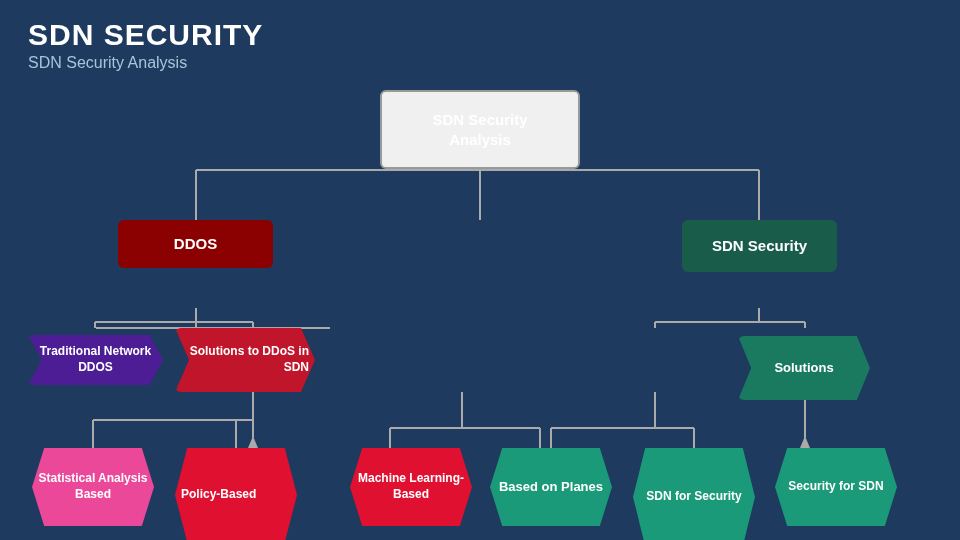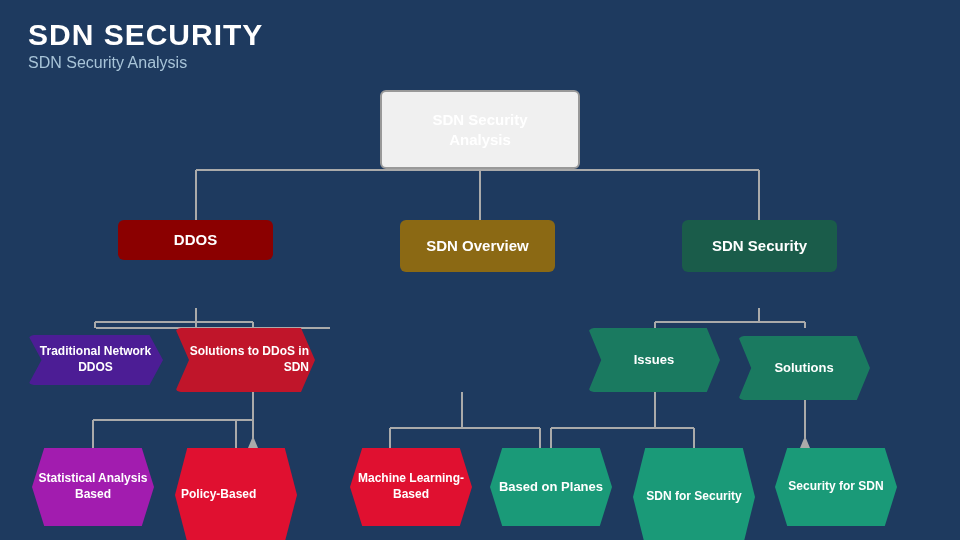--- a/index.html
+++ b/index.html
@@ -77,21 +77,21 @@
       display: flex;
       align-items: center;
       justify-content: center;
       font-size: 15px;
       line-height: 1.3;
     }
 
     .node-ddos {
       background: #8b0000;
       width: 155px;
-      height: 40px;
+      height: 48px;
       top: 140px;
       left: 118px;
     }
 
     .node-sdn-overview {
       background: #8b6914;
       width: 155px;
       height: 52px;
       top: 140px;
       left: 400px;
@@ -114,21 +114,21 @@
       display: flex;
       align-items: center;
       justify-content: center;
       font-size: 13px;
       line-height: 1.3;
       border-radius: 6px;
     }
 
     
     .node-stat {
-      background: #a21caf;
+      background: #ec4899;
       width: 122px;
       height: 78px;
       top: 368px;
       left: 32px;
       clip-path: polygon(10% 0, 90% 0, 100% 50%, 90% 100%, 10% 100%, 0 50%);
       border-radius: 0;
       position: absolute;
       text-align: center;
       font-weight: 700;
       color: #ffffff;
@@ -302,39 +302,33 @@
     <line x1="694" y1="348" x2="694" y2="368" stroke="#aaa" stroke-width="2"></line>
   </svg>
 
   <div class="node-root node">
     <span class="node-text">SDN Security Analysis</span>
   </div>
 
   <div class="node node-ddos">
     <span class="node-text">DDOS</span>
   </div>
-  <div class="node node-sdn-overview">
-    <span class="node-text">SDN Overview</span>
-  </div>
   <div class="node node-sdn-security">
     <span class="node-text">SDN Security</span>
   </div>
 
   <div class="node-ribbon" style="position:absolute;top:255px;left:28px;width:135px;height:50px;background:#4c1d95;clip-path:polygon(0 0, 90% 0, 100% 50%, 90% 100%, 0 100%, 10% 50%);">
     <span class="node-text" style="font-weight:700;color:#fff;font-size:12px;line-height:1.3;text-align:center;">Traditional Network DDOS</span>
   </div>
 
   <div class="node-ribbon" style="position:absolute;top:248px;left:175px;width:140px;height:64px;background:#c0152a;clip-path:polygon(0 0, 90% 0, 100% 50%, 90% 100%, 0 100%, 10% 50%);">
     <span class="node-text" style="font-weight:700;color:#fff;font-size:12px;line-height:1.3;text-align:right;">Solutions to DDoS in SDN</span>
   </div>
 
 
-  <div class="node-ribbon" style="position:absolute;top:248px;left:588px;width:132px;height:64px;background:#1a7a60;clip-path:polygon(0 0, 90% 0, 100% 50%, 90% 100%, 0 100%, 10% 50%);">
-    <span class="node-text" style="font-weight:700;color:#fff;font-size:13px;line-height:1.3;text-align:center;">Issues</span>
-  </div>
 
   <div class="node-ribbon" style="position:absolute;top:256px;left:738px;width:132px;height:64px;background:#1a7a60;clip-path:polygon(0 0, 90% 0, 100% 50%, 90% 100%, 0 100%, 10% 50%);">
     <span class="node-text" style="font-weight:700;color:#fff;font-size:13px;line-height:1.3;text-align:center;">Solutions</span>
   </div>
 
   <div class="node-stat">
     <span class="node-text">Statistical Analysis Based</span>
   </div>
 
   <div class="node-policy">

